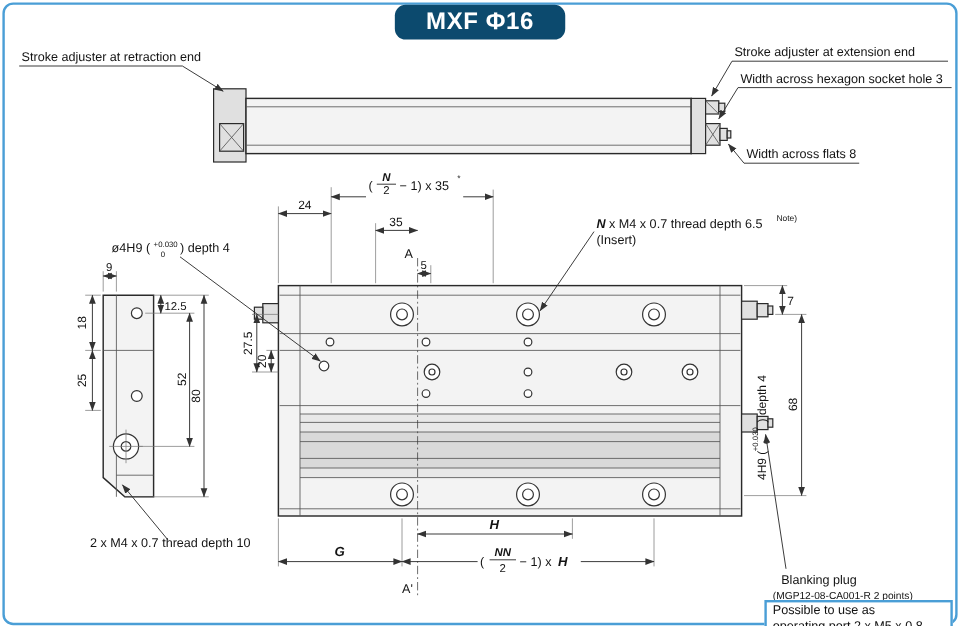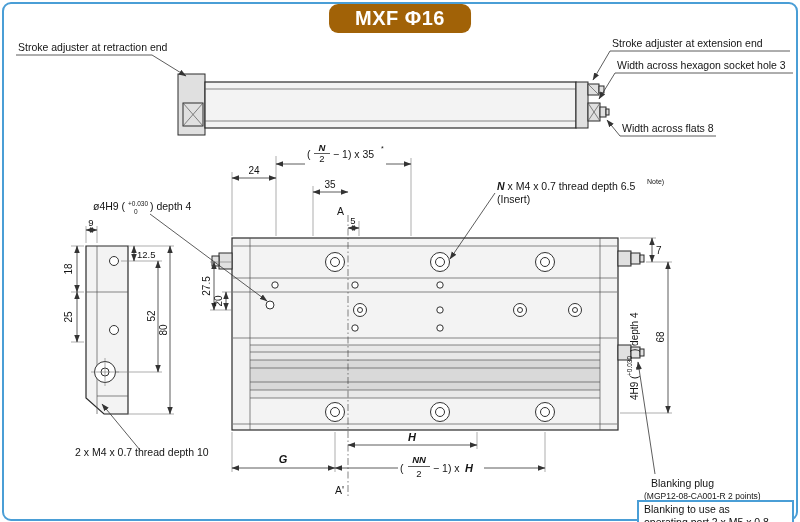--- a/index.html
+++ b/index.html
@@ -1,21 +1,21 @@
 <!DOCTYPE html>
 <html><head>
 <meta charset="utf-8">
 <style>
   html,body{margin:0;padding:0;background:#fff;}
   .stage{position:relative;width:800px;height:522px;overflow:hidden;background:#fff;
          font-family:"Liberation Sans",sans-serif;}
   .frame{position:absolute;left:2px;top:2px;right:2px;bottom:1px;border:2px solid #4a9ed6;
          border-radius:9px;z-index:0;}
   .banner{position:absolute;top:4px;left:50%;transform:translateX(-50%);
-          background:#a16207;color:#fff;font-size:20px;font-weight:bold;
+          background:#0c4a6e;color:#fff;font-size:20px;font-weight:bold;
           padding:3px 26px;border-radius:9px;z-index:3;letter-spacing:.5px;white-space:nowrap;}
   .notebox{position:absolute;left:637px;top:500px;width:157px;height:40px;box-sizing:border-box;
            border:2px solid #4a9ed6;background:#fff;z-index:2;padding:1px 5px;
            font-size:10.5px;line-height:1.2;color:#111;}
   svg{position:absolute;left:0;top:0;z-index:1;}
   .s-out{stroke:#2a2a2a;stroke-width:1.2;fill:#f3f3f3;}
   .s-part{stroke:#2a2a2a;stroke-width:1;fill:#e0e0e0;}
   .s-thin{stroke:#555;stroke-width:.7;fill:none;}
   .s-ext{stroke:#777;stroke-width:.6;fill:none;}
   .s-dim{stroke:#333;stroke-width:.8;fill:none;}
@@ -34,21 +34,21 @@
   .end{text-anchor:end;}
 </style>
 </head>
 <body>
 
 <div class="stage">
   <div class="frame"></div>
   <div class="banner">MXF Φ16</div>
 
   <div class="notebox">
-    <div>Blanking to use as</div>
+    <div>Possible to use as</div>
     <div>operating port 2 x M5 x 0.8</div>
   </div>
 
   <svg width="800" height="522" viewBox="0 0 800 522">
     <defs>
       <marker id="ae" orient="auto" markerWidth="10" markerHeight="8" refX="9" refY="4">
         <path d="M0,0.5 L9.5,4 L0,7.5 z" fill="#333" stroke="none"></path>
       </marker>
       <marker id="as" orient="auto" markerWidth="10" markerHeight="8" refX="1" refY="4">
         <path d="M10,0.5 L0.5,4 L10,7.5 z" fill="#333" stroke="none"></path>

